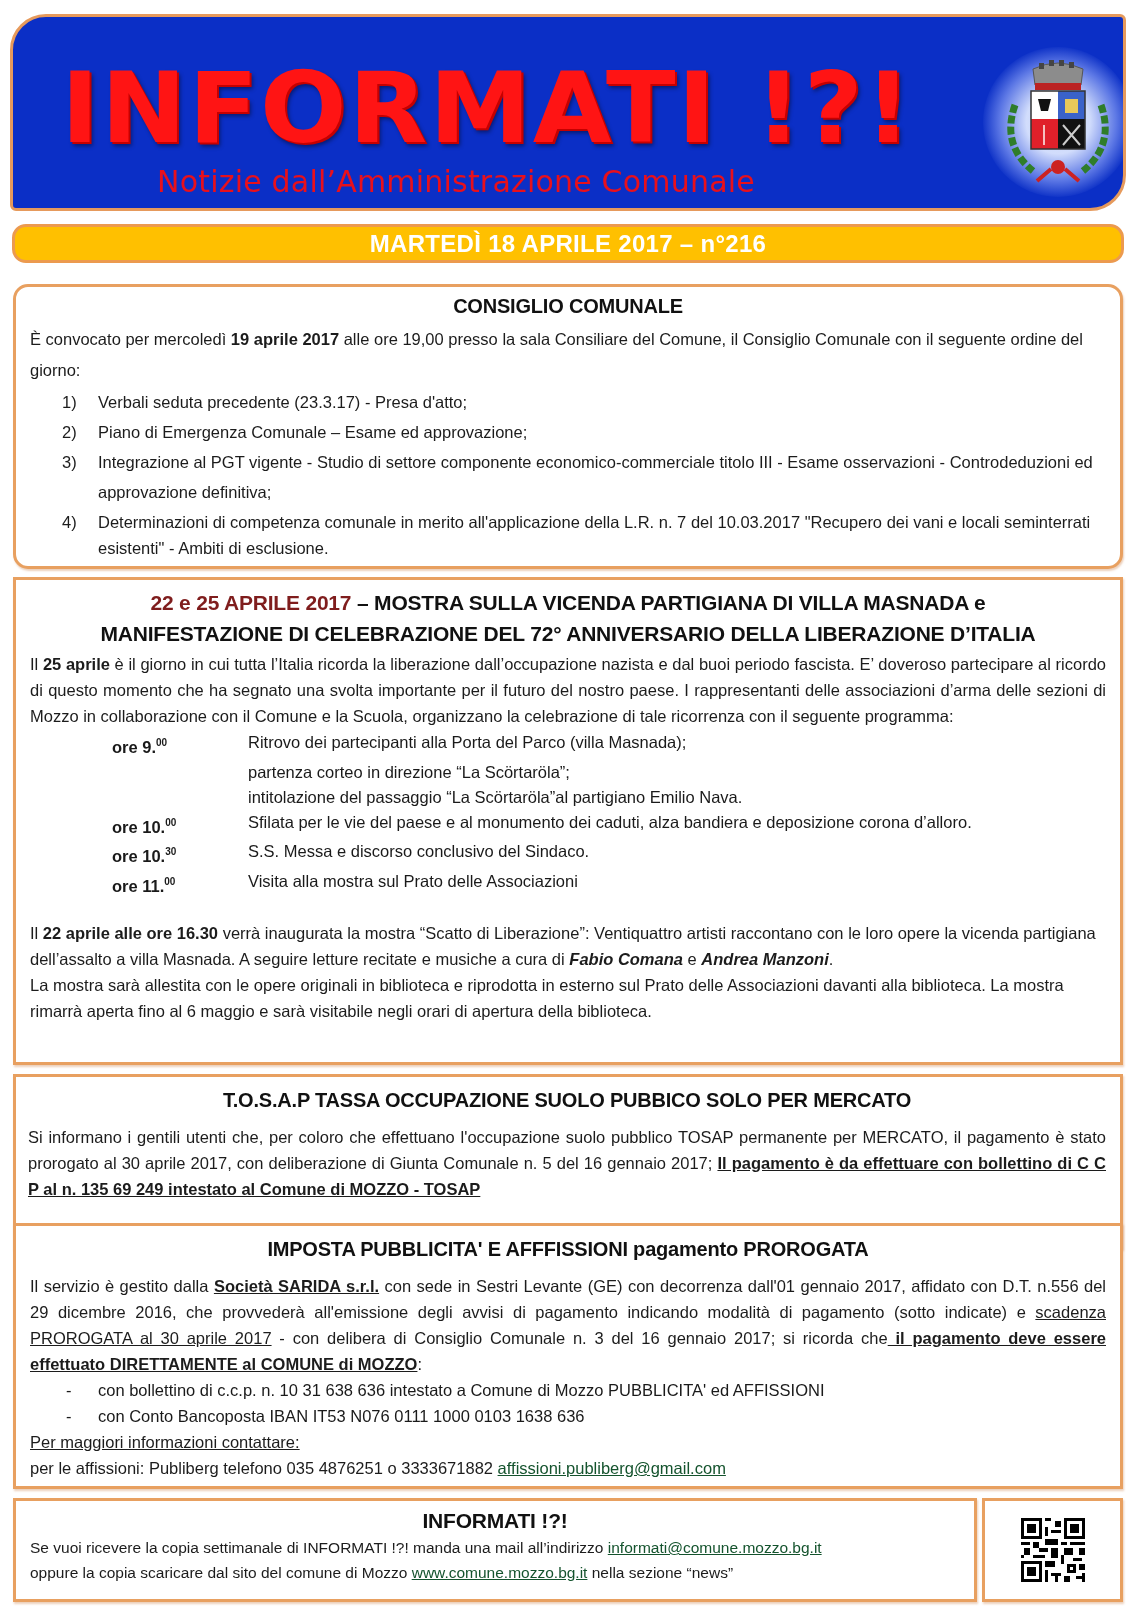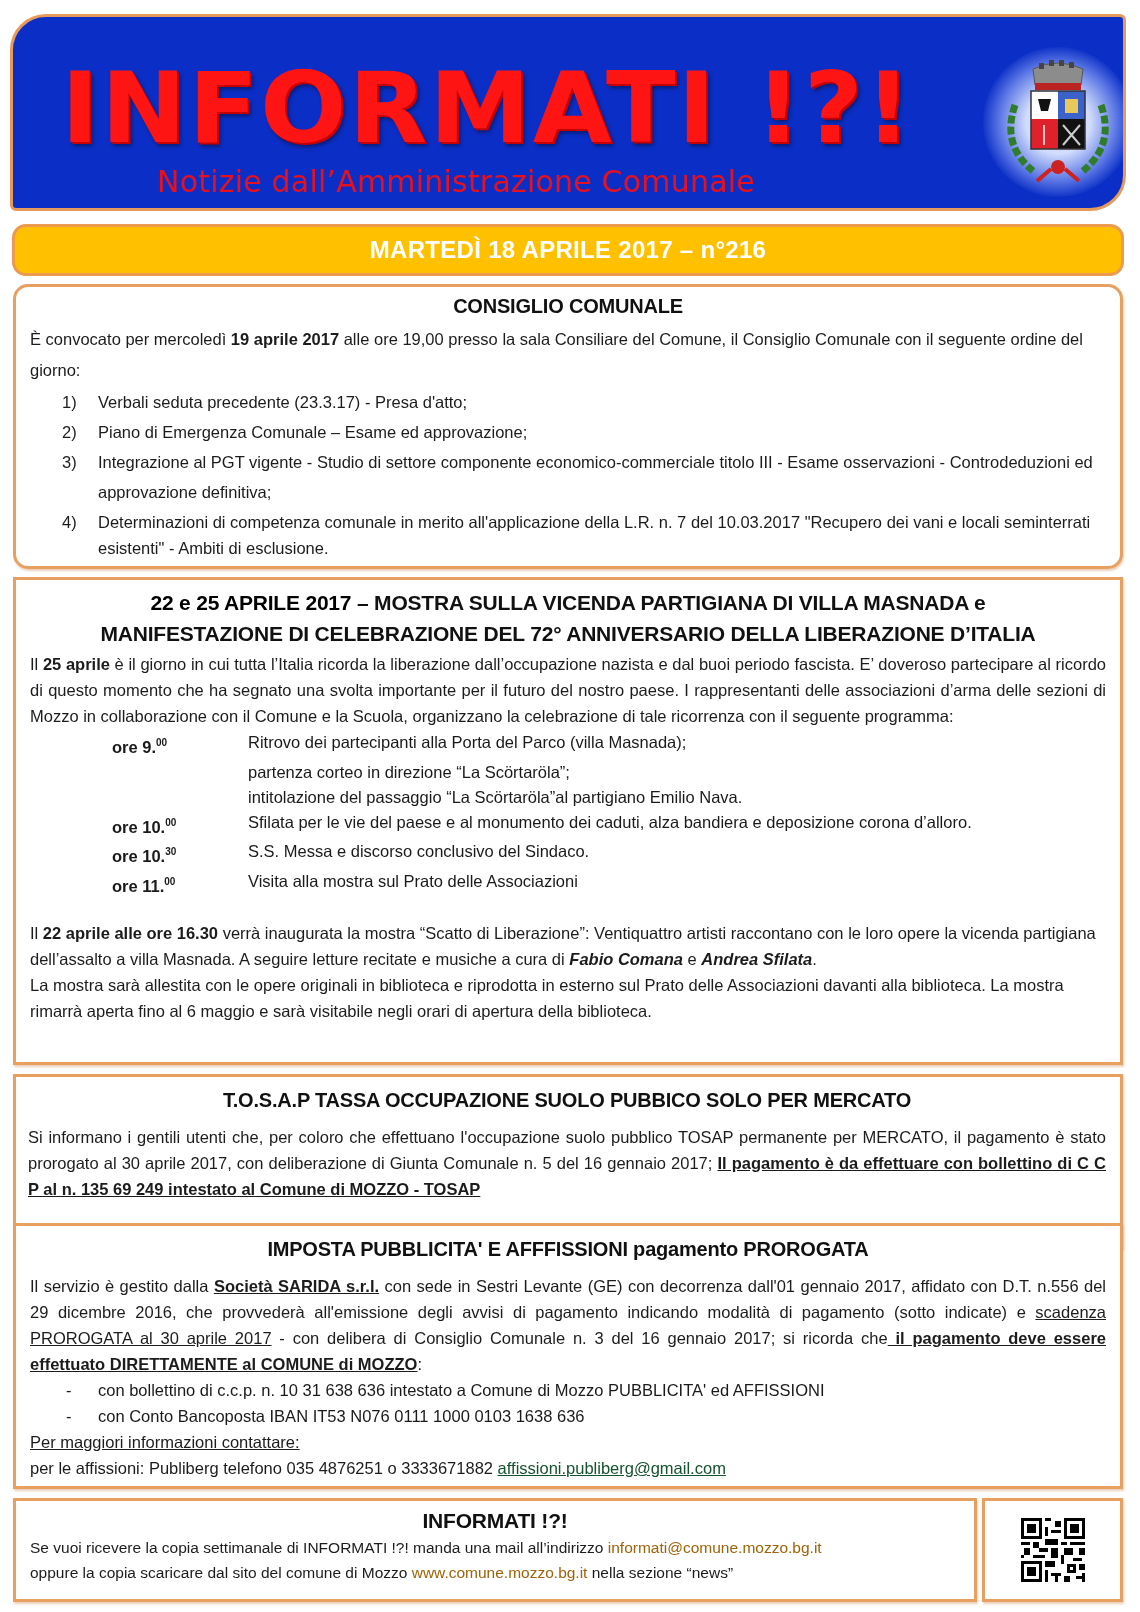--- a/index.html
+++ b/index.html
@@ -29,42 +29,42 @@
   }
   .crest {
     position: absolute; left: 970px; top: 30px; width: 150px; height: 150px;
     border-radius: 50%;
     background: radial-gradient(circle, rgba(220,230,255,0.95) 30%, rgba(160,180,255,0.55) 55%, rgba(11,47,198,0) 72%);
   }
   .crest svg { position: absolute; left: 10px; top: 8px; }
 
   
   .datebar {
-    position: absolute; left: 12px; top: 224px; width: 1112px; height: 52px;
+    position: absolute; left: 12px; top: 224px; width: 1112px; height: 39px;
     background: #ffc000; border: 3px solid #ec9a4f; border-radius: 14px;
     display: flex; align-items: center; justify-content: center;
   }
   .datebar span { color: #ffffff; font-weight: bold; font-size: 24px; letter-spacing: 0.3px; }
 
   
   .box {
     position: absolute; left: 13px; width: 1110px;
     border: 3px solid #e8a060; background: #fff;
     box-shadow: 1px 2px 2px rgba(200,120,60,0.35);
     padding: 0 14px;
   }
   .box h2 {
     text-align: center; font-size: 20px; font-weight: bold; color: #111;
     letter-spacing: -0.2px;
   }
   .box p, .box li, .box .line { font-size: 16.5px; line-height: 26px; color: #1c1c1c; }
   .justify { text-align: justify; margin-top: 12px; }
-  .red { color: #000000; text-align: right; }
+  .red { color: #7f1d1d; text-align: right; }
   .u { text-decoration: underline; }
-  .link { color: #a16207; }
+  .link { color: #14532d; text-decoration: underline; }
 
   #sec1 { top: 284px; height: 285px; border-radius: 15px; }
   #sec1 h2 { margin-top: 8px; margin-bottom: 6px; }
   #sec1 .intro { line-height: 31px; }
   #sec1 ol { list-style: none; margin-left: 32px; margin-top: 1px; }
   #sec1 ol li { display: flex; line-height: 30px; }
   #sec1 ol li .n { width: 36px; flex: none; }
   #sec1 ol li .t { flex: 1; }
   #sec1 ol li .t.tight { line-height: 26px; padding-top: 2px; }
 
@@ -180,21 +180,21 @@
       </div>
     <div class="sched-row">
         <span class="sched-time"><span>ore 10.</span><sup>30</sup></span>
         <span class="sched-desc">S.S. Messa e discorso conclusivo del Sindaco.</span>
       </div>
     <div class="sched-row">
         <span class="sched-time"><span>ore 11.</span><sup>00</sup></span>
         <span class="sched-desc">Visita alla mostra sul Prato delle Associazioni</span>
       </div>
   </div>
-  <p class="p2"><span>Il </span><b>22 aprile alle ore 16.30</b><span> verrà inaugurata la mostra “Scatto di Liberazione”: Ventiquattro artisti raccontano con le loro opere la vicenda partigiana dell’assalto a villa Masnada. A seguire letture recitate e musiche a cura di </span><b><i>Fabio Comana</i></b><span> e </span><b><i>Andrea Sfilata</i></b><span>.</span></p>
+  <p class="p2"><span>Il </span><b>22 aprile alle ore 16.30</b><span> verrà inaugurata la mostra “Scatto di Liberazione”: Ventiquattro artisti raccontano con le loro opere la vicenda partigiana dell’assalto a villa Masnada. A seguire letture recitate e musiche a cura di </span><b><i>Fabio Comana</i></b><span> e </span><b><i>Andrea Manzoni</i></b><span>.</span></p>
   <p>La mostra sarà allestita con le opere originali in biblioteca e riprodotta in esterno sul Prato delle Associazioni davanti alla biblioteca. La mostra rimarrà aperta fino al 6 maggio e sarà visitabile negli orari di apertura della biblioteca.</p>
 </div>
 
 <div class="box" id="sec3">
   <h2>T.O.S.A.P TASSA OCCUPAZIONE SUOLO PUBBICO SOLO PER MERCATO</h2>
   <p class="justify"><span>Si informano i gentili utenti che, per coloro che effettuano l'occupazione suolo pubblico TOSAP permanente per MERCATO, il pagamento è stato prorogato al 30 aprile 2017, con deliberazione di Giunta Comunale n. 5 del 16 gennaio 2017;</span> <b class="u">Il pagamento è da effettuare con bollettino di C C P al n. 135 69 249 intestato al Comune di MOZZO - TOSAP</b></p>
 </div>
 
 <div class="box" id="sec4">
   <h2>IMPOSTA PUBBLICITA' E AFFFISSIONI pagamento PROROGATA</h2>

